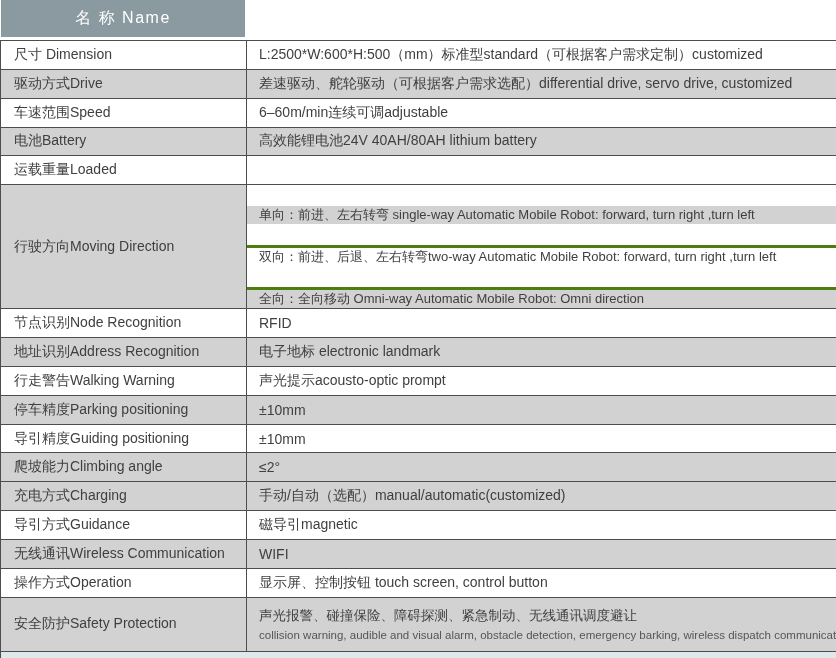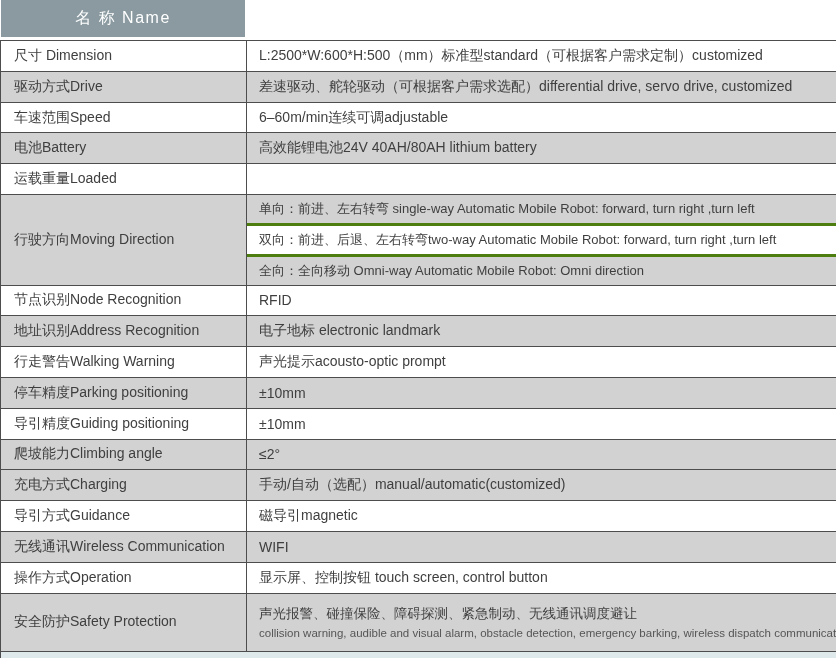--- a/index.html
+++ b/index.html
@@ -79,20 +79,21 @@
   .group .name-cell { background: #d2d2d2; }
   .group-values { flex: 1; display: flex; flex-direction: column; }
   .sub-row {
     flex: 1;
     display: flex;
     align-items: center;
     padding-left: 12px;
     font-size: 13px;
     white-space: nowrap;
     overflow: hidden;
+    margin-top: 21px;
   }
   .sub-row + .sub-row { border-top: 3px solid #4d7c0f; }
   
   .value-stack {
     flex: 1;
     display: flex;
     flex-direction: column;
     justify-content: center;
     padding-left: 12px;
     gap: 4px;

